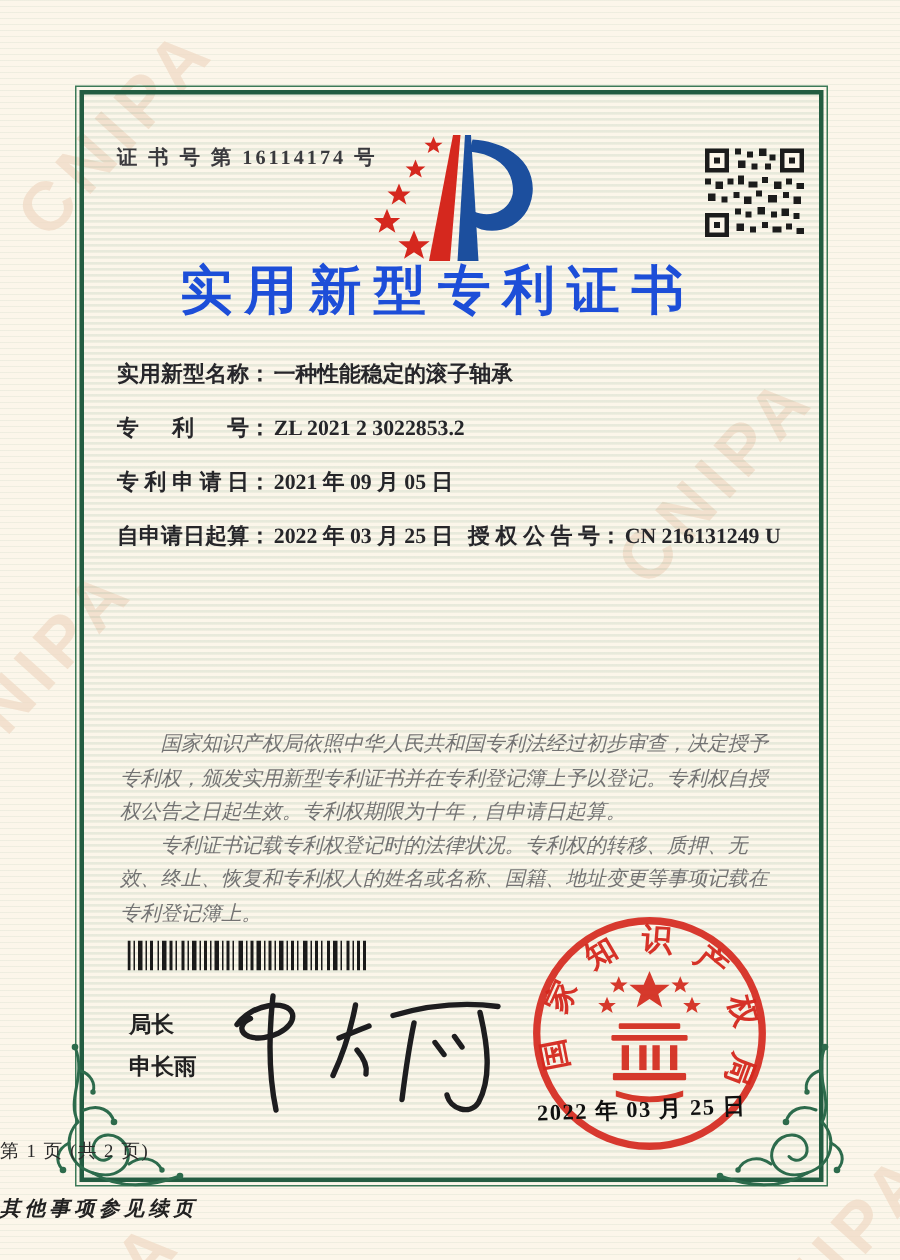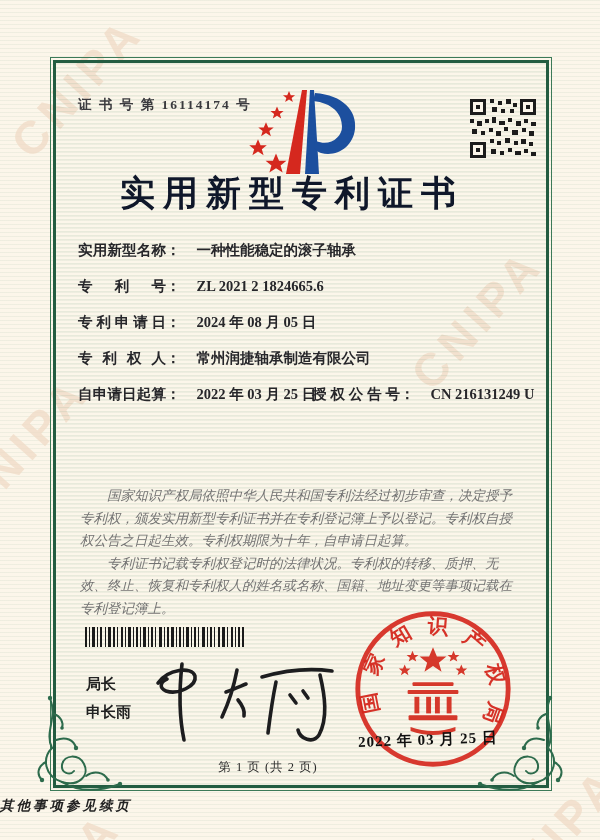--- a/index.html
+++ b/index.html
@@ -28,40 +28,40 @@
     border:1.5px solid #3c7a58;}
   .frame-inner{position:absolute;inset:2px;border:3px solid #235c41;
     background:repeating-linear-gradient(180deg,
       rgba(110,160,130,0.14) 0px, rgba(110,160,130,0.14) 1px,
       rgba(0,0,0,0) 1px, rgba(0,0,0,0) 4px);}
   .cert-no{position:absolute;left:78px;top:96px;font-size:13.5px;
     letter-spacing:2px;color:#3a3a3e;font-weight:600;}
   .logo{position:absolute;left:243px;top:84px;}
   .qr{position:absolute;left:468px;top:97px;}
   .title{position:absolute;left:0;top:170px;width:584px;text-align:center;
-    font-size:35px;font-weight:700;letter-spacing:8px;color:#0f172a;}
+    font-size:35px;font-weight:700;letter-spacing:8px;color:#1d4ed8;}
   .fields{position:absolute;left:78px;top:240px;width:448px;
     font-size:14.5px;font-weight:600;color:#26262a;}
   .frow{height:36px;line-height:21px;position:relative;white-space:nowrap;}
   .flabel{display:inline-block;width:88px;text-align:justify;
     text-align-last:justify;white-space:normal;vertical-align:top;}
-  .fvalue{margin-left:16px;}
+  .fvalue{margin-left:2px;}
   .grant-no{position:absolute;left:234px;top:0;}
   .body-text{position:absolute;left:80px;top:485px;width:444px;
     font-size:13.5px;line-height:22.5px;color:#737373;font-style:italic;font-weight:500;}
   .body-text p{margin:0;text-indent:2em;}
   .barcode{position:absolute;left:85px;top:627px;}
   .officer{position:absolute;left:86px;top:670px;font-size:15px;font-weight:700;
     color:#222;line-height:28px;font-family:"Liberation Sans","DejaVu Sans",sans-serif;}
   .signature{position:absolute;left:140px;top:646px;}
   .seal{position:absolute;left:350px;top:606px;}
   .seal-date{position:absolute;left:358px;top:730px;width:170px;
     font-size:15px;font-weight:700;color:#101010;letter-spacing:1px;
     transform:rotate(-2deg);white-space:nowrap;}
-  .page-info{position:absolute;left:0;top:759px;width:536px;text-align:center;
+  .page-info{position:absolute;left:0;top:759px;width:536px;
     font-size:12.5px;color:#2b2b2b;letter-spacing:1px;}
   .continuation{position:absolute;left:0;top:797px;width:512px;text-align:left;
     font-size:13.5px;color:#222;font-style:italic;letter-spacing:3px;font-weight:600;}
   .flourish{position:absolute;}
 </style>
 </head>
 <body>
 
 <div class="page">
 
@@ -144,27 +144,24 @@
     </g>
   </svg>
 
   <div class="title">实用新型专利证书</div>
 
   <div class="fields">
     <div class="frow">
       <span class="flabel">实用新型名称</span><span>：</span><span class="fvalue">一种性能稳定的滚子轴承</span>
     </div>
     <div class="frow">
-      <span class="flabel">专利号</span><span>：</span><span class="fvalue">ZL 2021 2 1824665.6</span>
+      <span class="flabel">专利号</span><span>：</span><span class="fvalue">ZL 2021 2 3022853.2</span>
     </div>
     <div class="frow">
-      <span class="flabel">专利申请日</span><span>：</span><span class="fvalue">2024 年 08 月 05 日</span>
-    </div>
-    <div class="frow">
-      <span class="flabel">专利权人</span><span>：</span><span class="fvalue">常州润捷轴承制造有限公司</span>
+      <span class="flabel">专利申请日</span><span>：</span><span class="fvalue">2021 年 09 月 05 日</span>
     </div>
     <div class="frow">
       <span class="flabel">自申请日起算</span><span>：</span><span class="fvalue">2022 年 03 月 25 日</span>
       <span class="grant-no">
         <span class="flabel">授权公告号</span><span>：</span><span class="fvalue">CN 216131249 U</span>
       </span>
     </div>
   </div>
 
   <div class="body-text">

